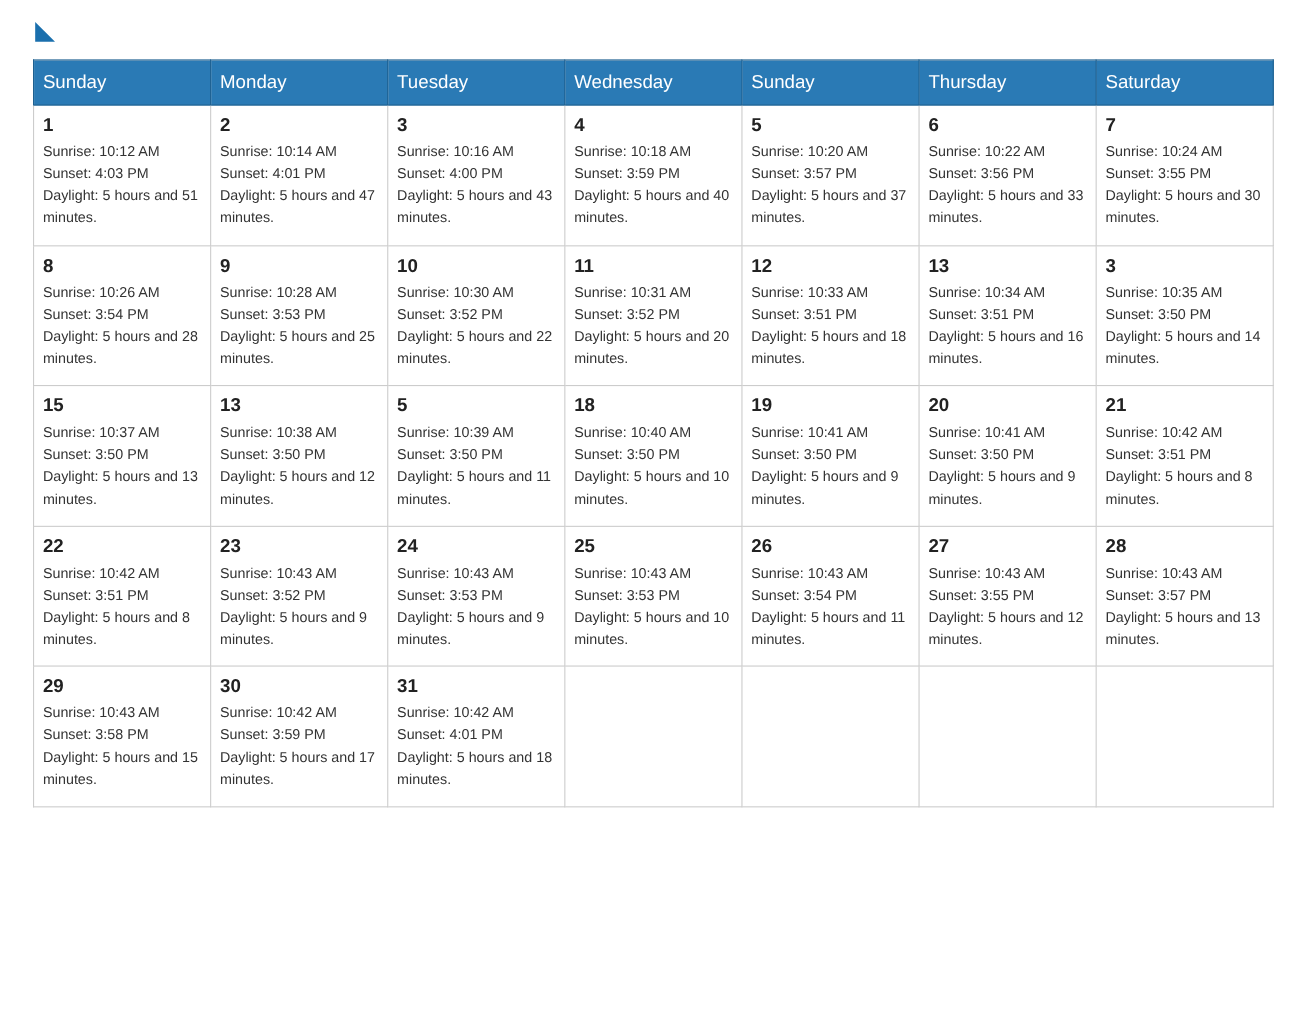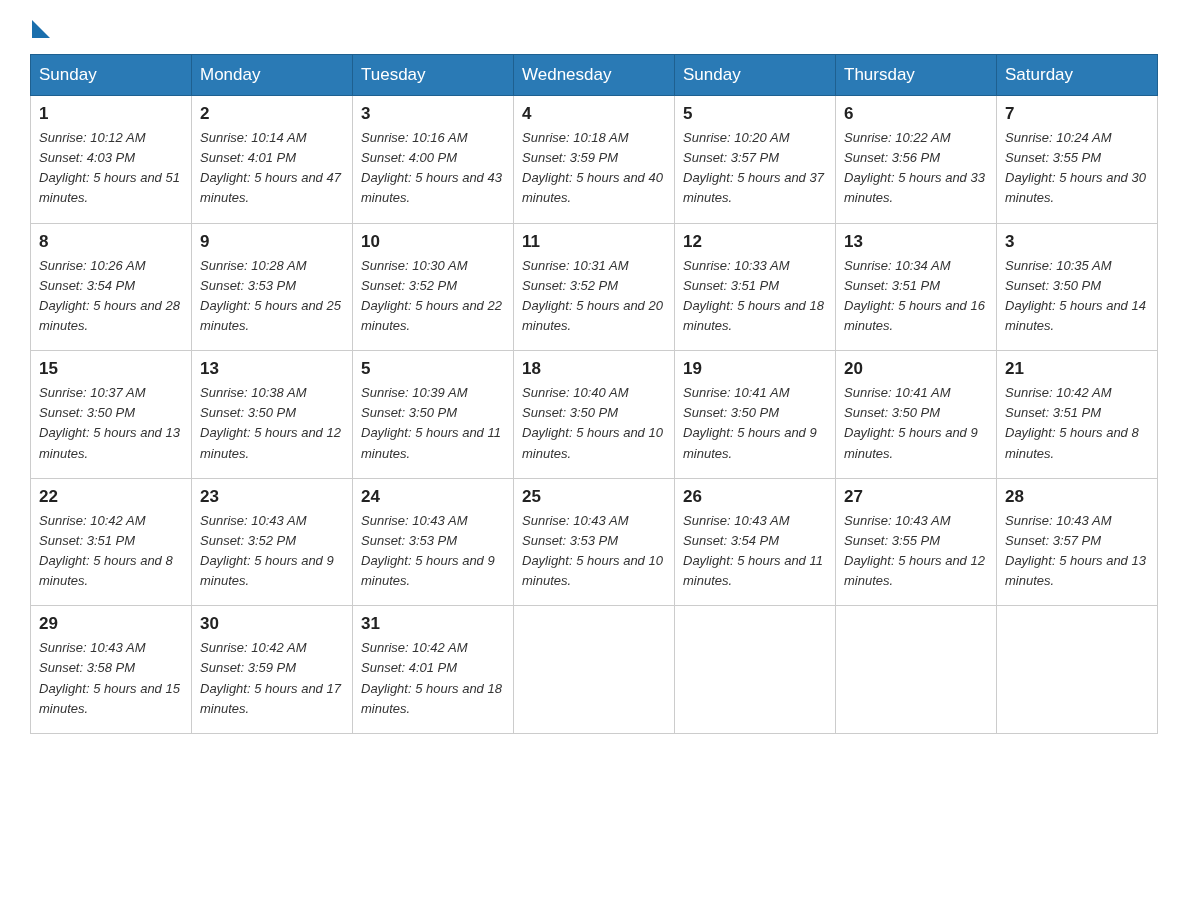--- a/index.html
+++ b/index.html
@@ -61,21 +61,20 @@
       font-size: 17px;
       font-weight: bold;
       color: #222;
       display: block;
       margin-bottom: 4px;
     }
     .day-info {
       font-size: 13px;
       line-height: 1.55;
       color: #333;
-      font-style: italic;
     }
     .empty-cell {
       background: #fff;
     }
     
     .logo-area {
       display: flex;
       flex-direction: column;
     }
     .logo-line1 {

